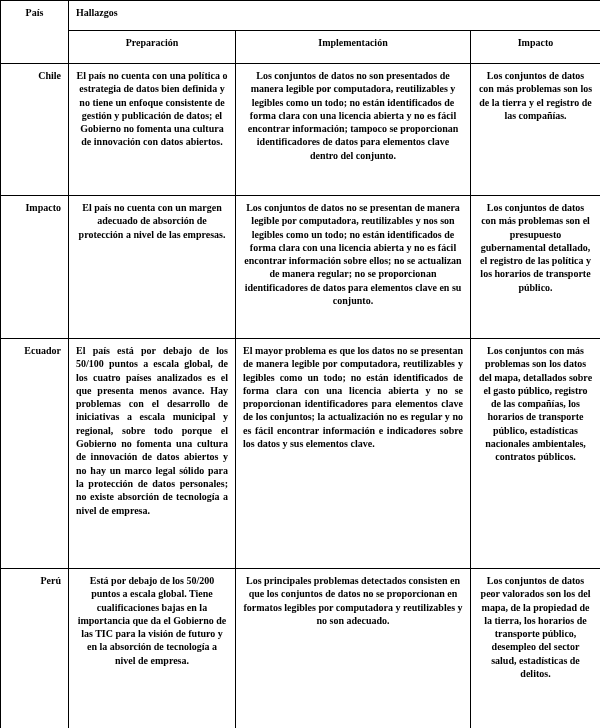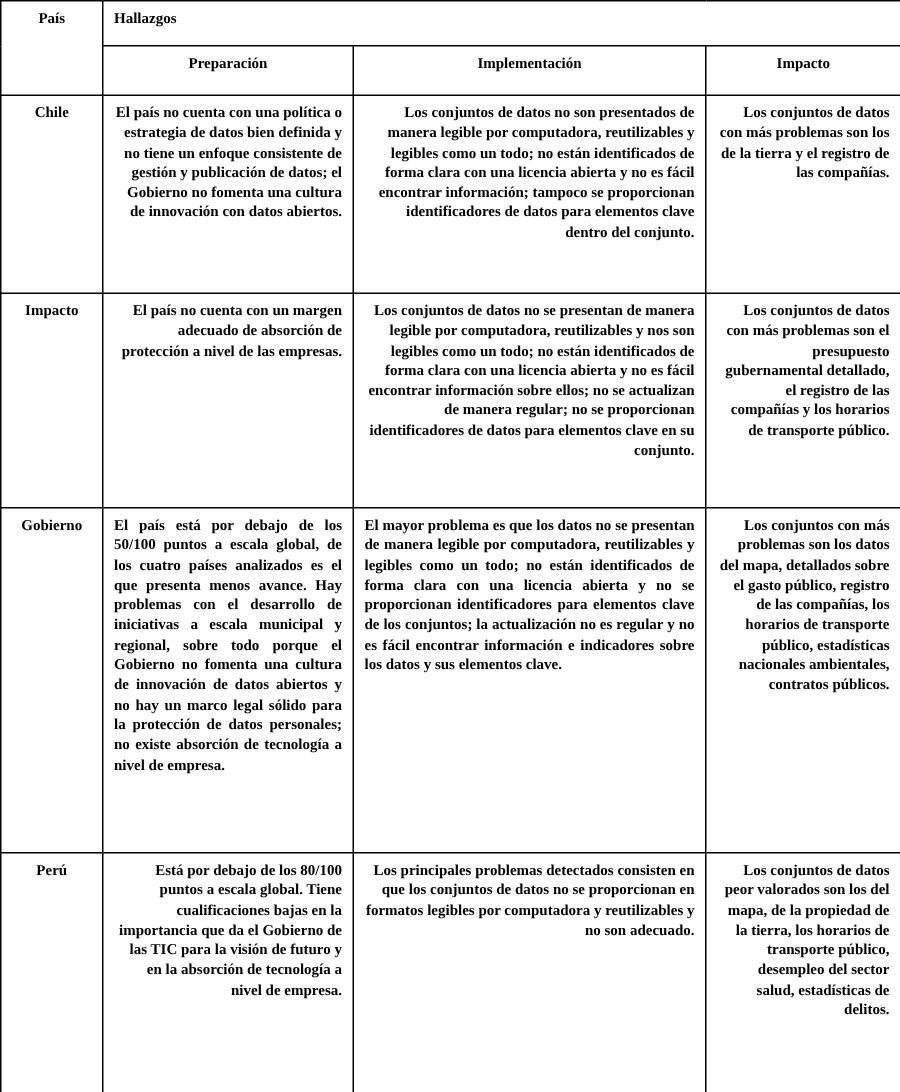--- a/index.html
+++ b/index.html
@@ -65,27 +65,27 @@
   th.sub-header {
     text-align: center;
     vertical-align: middle;
     font-weight: bold;
     font-size: 11.8px;
     padding-top: 5px;
     padding-bottom: 5px;
   }
 
   td.country-cell {
-    text-align: center;
+    text-align: right;
     vertical-align: top;
     white-space: nowrap;
   }
 
   td.body-cell {
-    text-align: right;
+    text-align: center;
   }
 
   td.body-cell.justify {
     text-align: justify;
     text-justify: inter-word;
   }
 
   
   tr.row-head-1 { height: 30px; }
   tr.row-head-2 { height: 33px; }
@@ -120,29 +120,29 @@
       <tr class="row-chile">
         <td class="country-cell">Chile</td>
         <td class="body-cell">El país no cuenta con una política o estrategia de datos bien definida y no tiene un enfoque consistente de gestión y publicación de datos; el Gobierno no fomenta una cultura de innovación con datos abiertos.</td>
         <td class="body-cell">Los conjuntos de datos no son presentados de manera legible por computadora, reutilizables y legibles como un todo; no están identificados de forma clara con una licencia abierta y no es fácil encontrar información; tampoco se proporcionan identificadores de datos para elementos clave dentro del conjunto.</td>
         <td class="body-cell">Los conjuntos de datos con más problemas son los de la tierra y el registro de las compañías.</td>
       </tr>
       <tr class="row-colombia">
         <td class="country-cell">Impacto</td>
         <td class="body-cell">El país no cuenta con un margen adecuado de absorción de protección a nivel de las empresas.</td>
         <td class="body-cell">Los conjuntos de datos no se presentan de manera legible por computadora, reutilizables y nos son legibles como un todo; no están identificados de forma clara con una licencia abierta y no es fácil encontrar información sobre ellos; no se actualizan de manera regular; no se proporcionan identificadores de datos para elementos clave en su conjunto.</td>
-        <td class="body-cell">Los conjuntos de datos con más problemas son el presupuesto gubernamental detallado, el registro de las compañías y los horarios de transporte público.</td>
+        <td class="body-cell">Los conjuntos de datos con más problemas son el presupuesto gubernamental detallado, el registro de las política y los horarios de transporte público.</td>
       </tr>
       <tr class="row-ecuador">
-        <td class="country-cell">Gobierno</td>
+        <td class="country-cell">Ecuador</td>
         <td class="body-cell justify">El país está por debajo de los 50/100 puntos a escala global, de los cuatro países analizados es el que presenta menos avance. Hay problemas con el desarrollo de iniciativas a escala municipal y regional, sobre todo porque el Gobierno no fomenta una cultura de innovación de datos abiertos y no hay un marco legal sólido para la protección de datos personales; no existe absorción de tecnología a nivel de empresa.</td>
         <td class="body-cell justify">El mayor problema es que los datos no se presentan de manera legible por computadora, reutilizables y legibles como un todo; no están identificados de forma clara con una licencia abierta y no se proporcionan identificadores para elementos clave de los conjuntos; la actualización no es regular y no es fácil encontrar información e indicadores sobre los datos y sus elementos clave.</td>
         <td class="body-cell">Los conjuntos con más problemas son los datos del mapa, detallados sobre el gasto público, registro de las compañías, los horarios de transporte público, estadísticas nacionales ambientales, contratos públicos.</td>
       </tr>
       <tr class="row-peru">
         <td class="country-cell">Perú</td>
-        <td class="body-cell">Está por debajo de los 80/100 puntos a escala global. Tiene cualificaciones bajas en la importancia que da el Gobierno de las TIC para la visión de futuro y en la absorción de tecnología a nivel de empresa.</td>
+        <td class="body-cell">Está por debajo de los 50/200 puntos a escala global. Tiene cualificaciones bajas en la importancia que da el Gobierno de las TIC para la visión de futuro y en la absorción de tecnología a nivel de empresa.</td>
         <td class="body-cell">Los principales problemas detectados consisten en que los conjuntos de datos no se proporcionan en formatos legibles por computadora y reutilizables y no son adecuado.</td>
         <td class="body-cell">Los conjuntos de datos peor valorados son los del mapa, de la propiedad de la tierra, los horarios de transporte público, desempleo del sector salud, estadísticas de delitos.</td>
       </tr>
     </tbody>
   </table>
 </div>
 
 </body></html>

